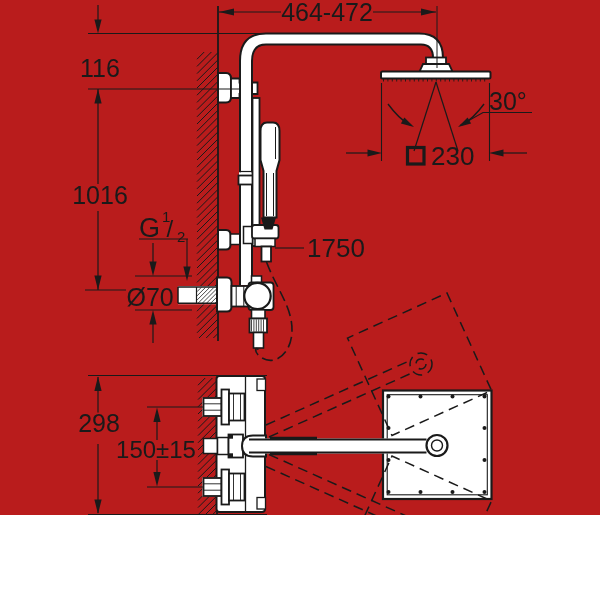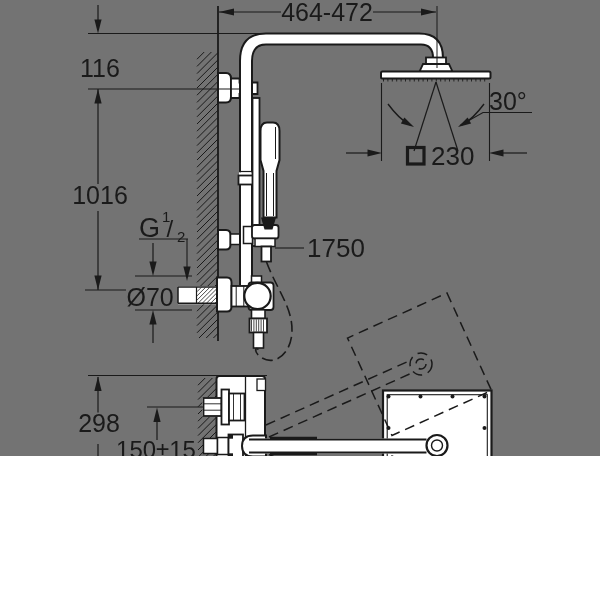--- a/index.html
+++ b/index.html
@@ -1,16 +1,16 @@
 <!DOCTYPE html>
 <html><head>
 <meta charset="utf-8">
 <style>
   html,body{margin:0;padding:0;background:#ffffff;}
-  #stage{width:600px;height:456px;position:relative;background:#737373;overflow:hidden;}
+  #stage{width:600px;height:515px;position:relative;background:#b91c1c;overflow:hidden;}
   svg{display:block;}
   .dim-text{font-family:"Liberation Sans","DejaVu Sans",sans-serif;fill:#1a1a1a;}
   .ln{stroke:#1a1a1a;fill:none;}
   .fillw{fill:#ffffff;stroke:#1a1a1a;}
   .arr{fill:#1a1a1a;stroke:none;}
   .dash{stroke:#1a1a1a;fill:none;stroke-dasharray:10 6;stroke-width:1.5;}
 </style>
 </head>
 <body>
 

